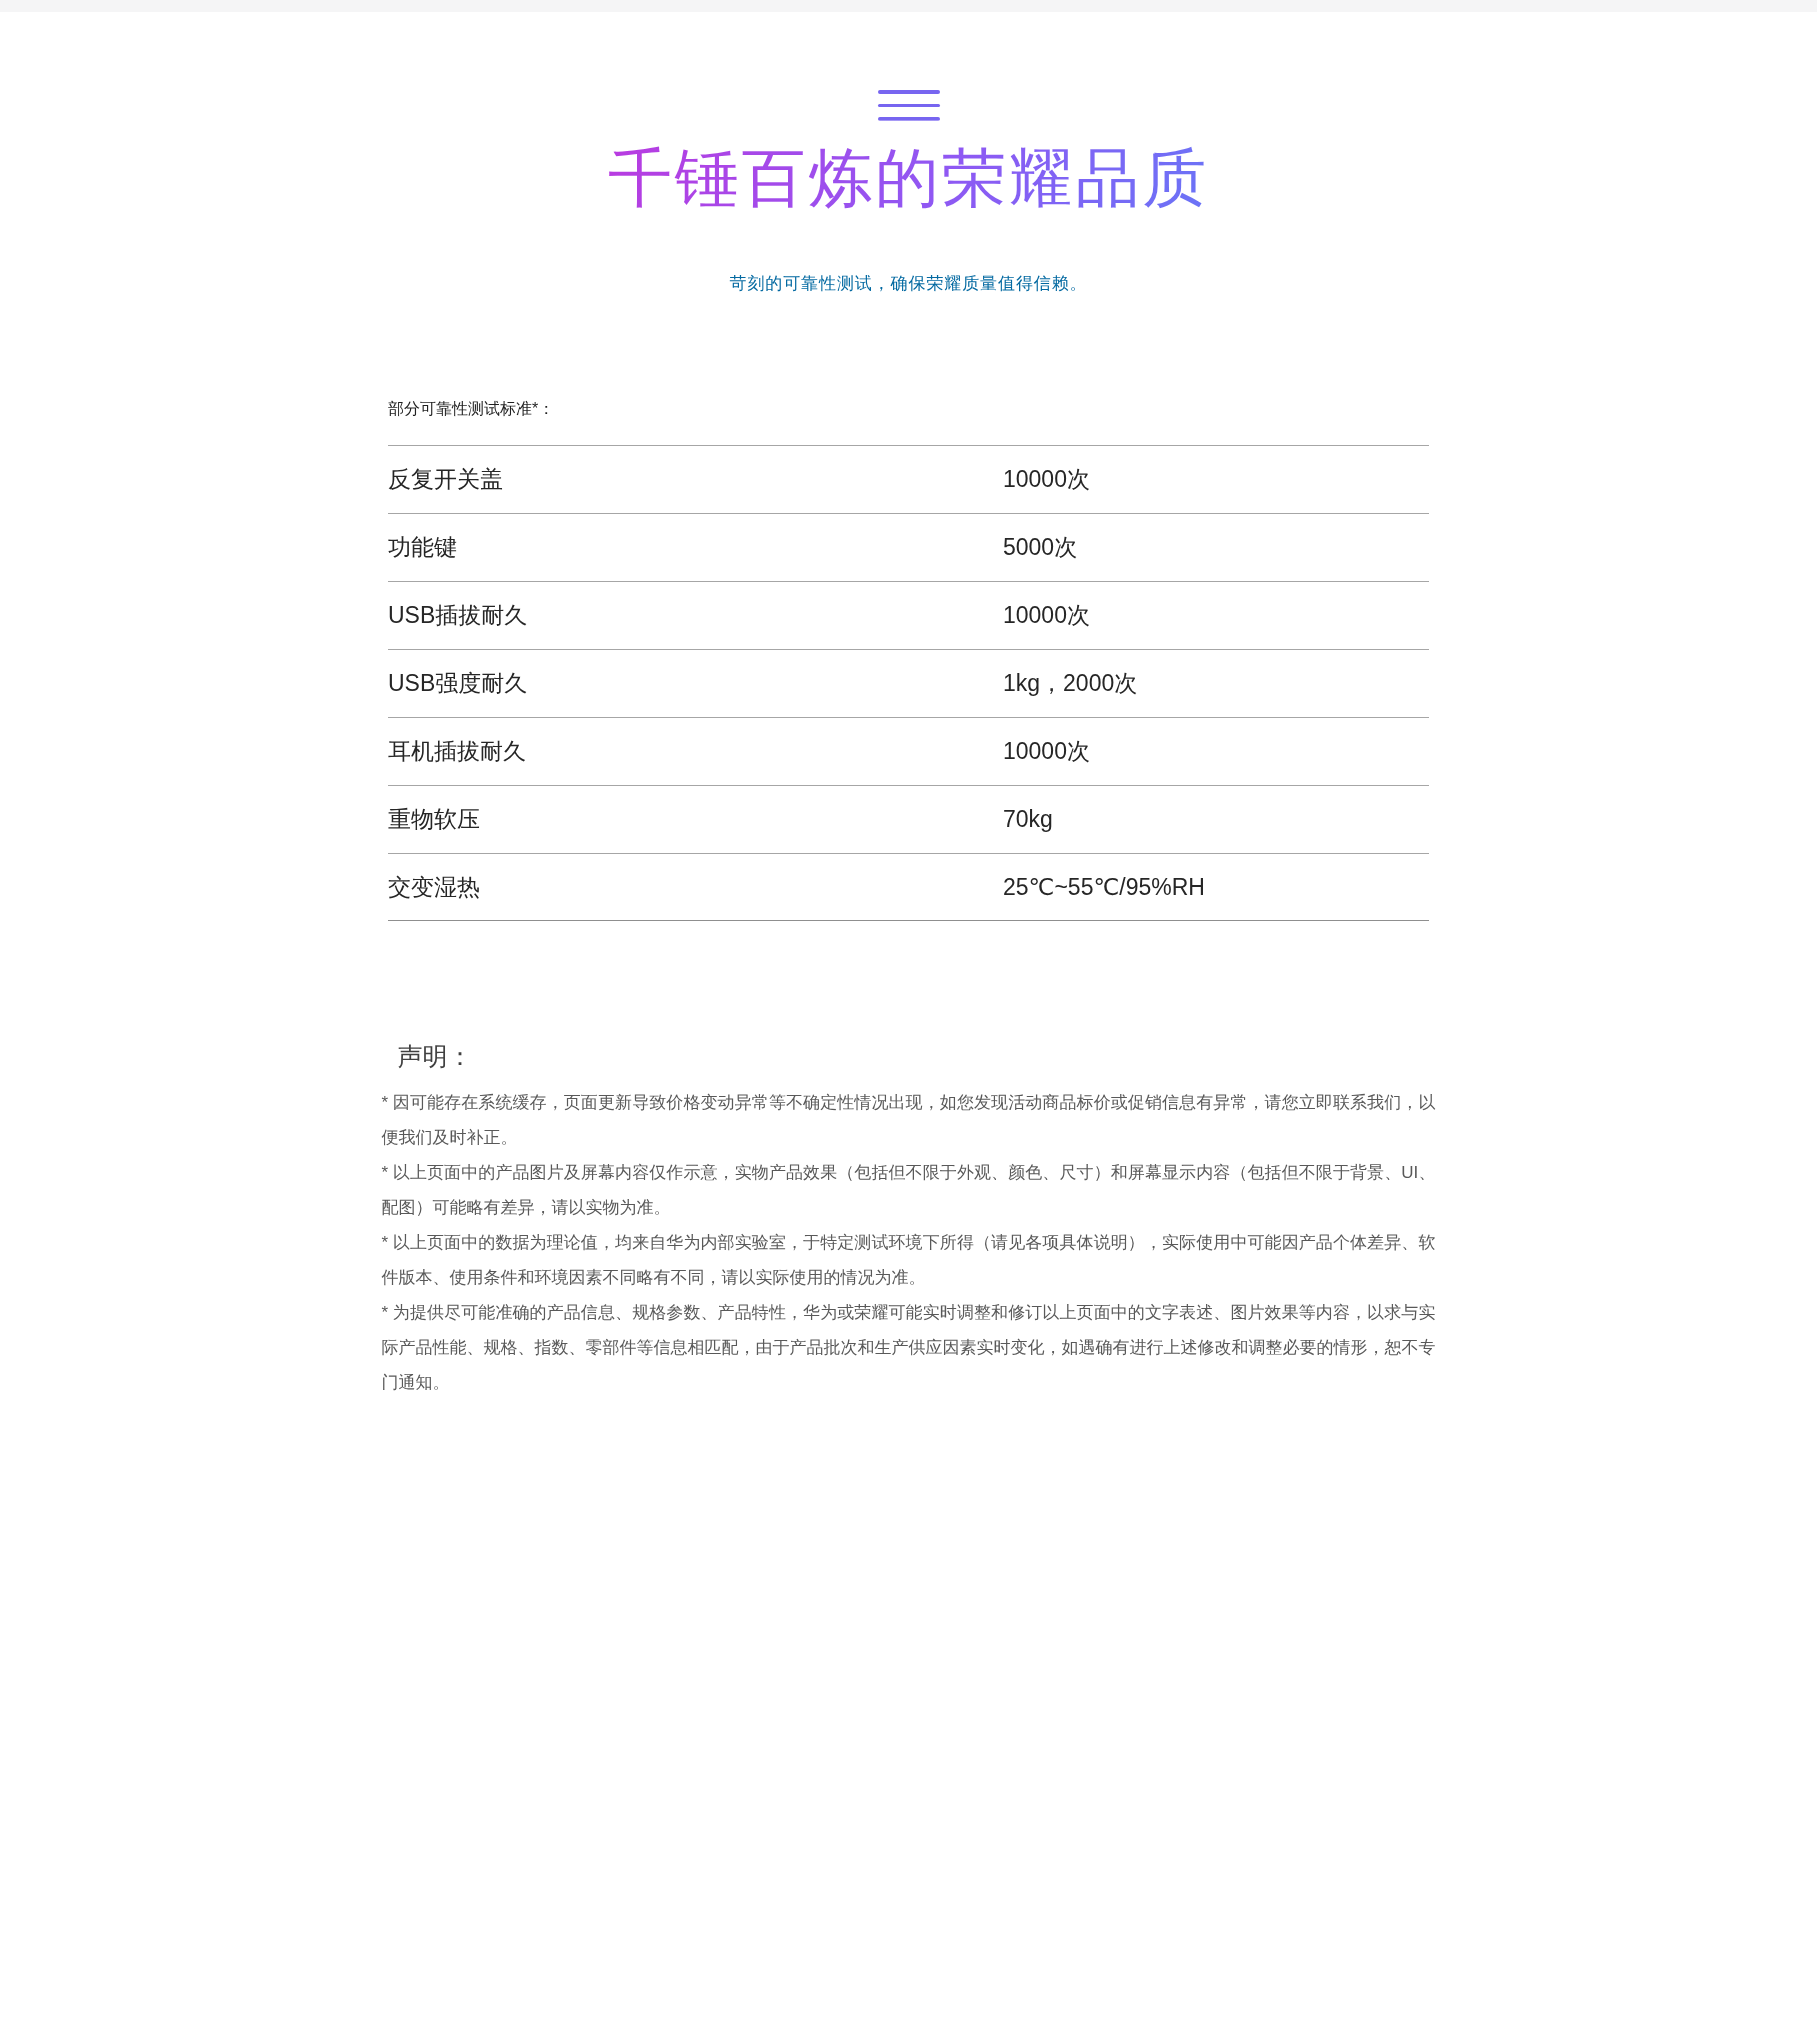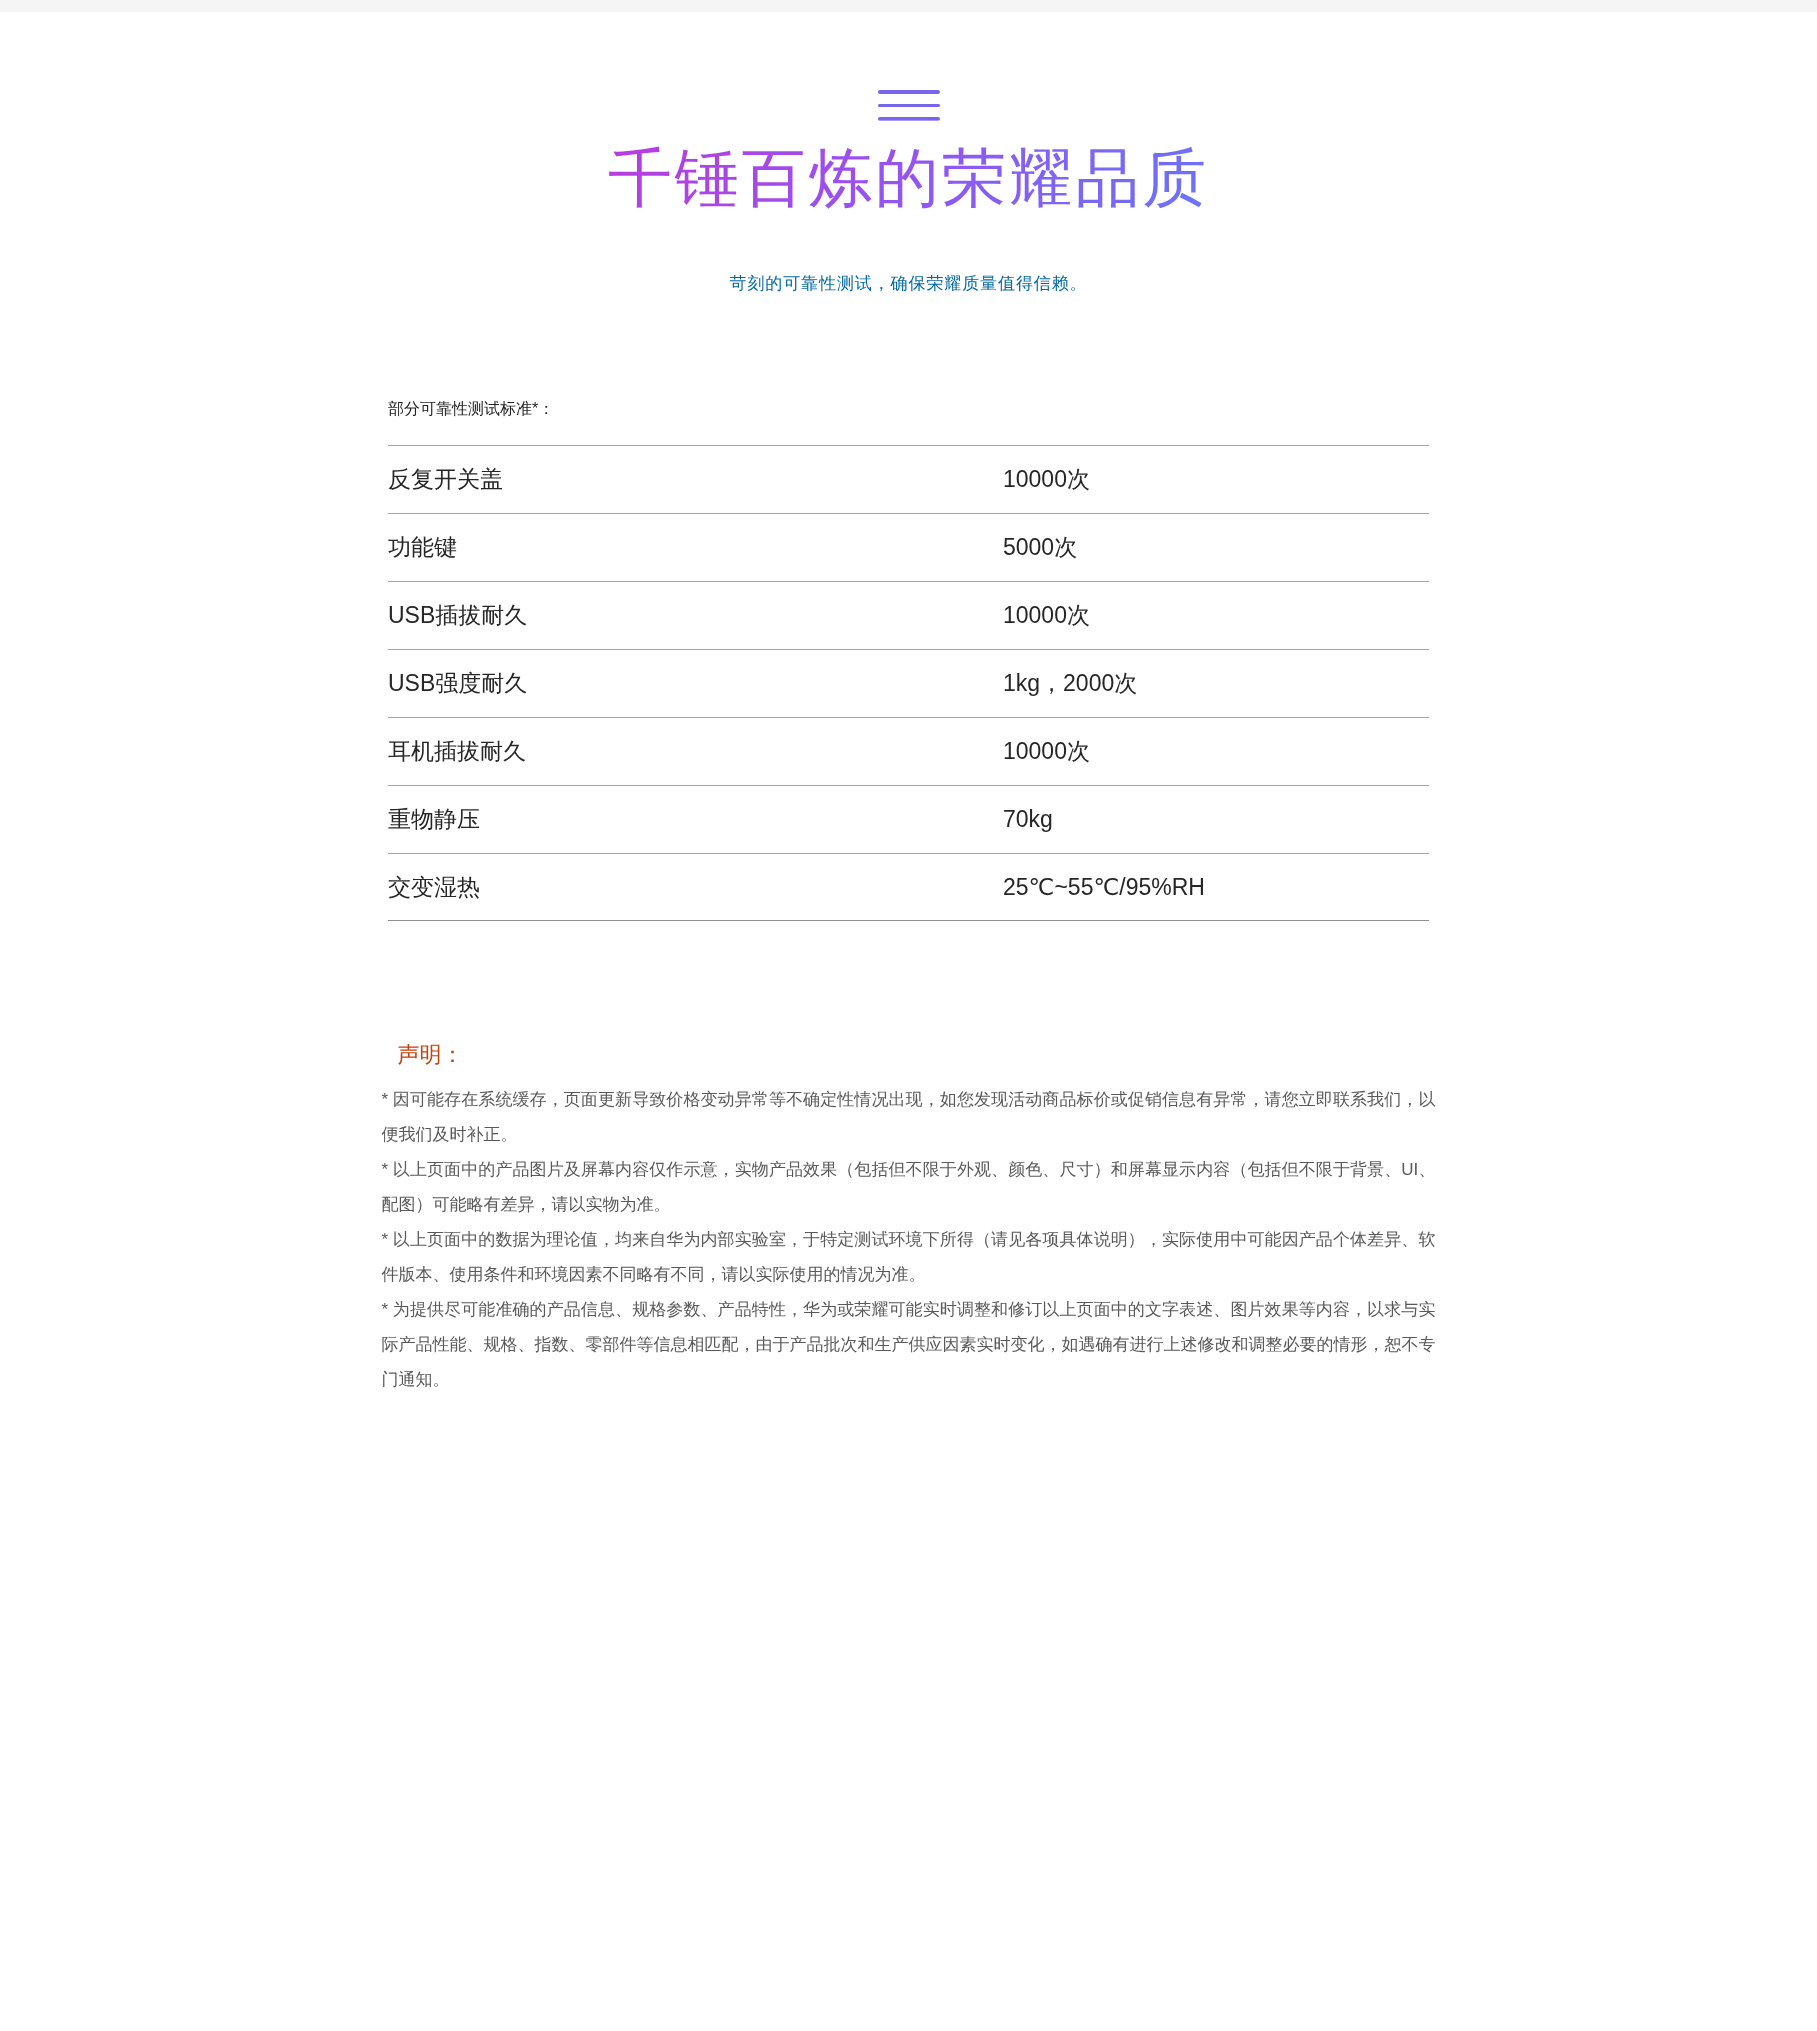--- a/index.html
+++ b/index.html
@@ -83,22 +83,22 @@
   .spec-value { flex: 1; }
 
   .disclaimer {
     width: 1054px;
     margin-left: -6.6px;
     margin-top: 119px;
     padding-bottom: 461px;
   }
   .disclaimer-heading {
     padding-left: 16px;
-    font-size: 22px;
-    color: #c2410c;
+    font-size: 25px;
+    color: #404040;
     margin-bottom: 11.4px;
   }
   .disclaimer p {
     margin: 0;
     font-size: 17px;
     line-height: 35px;
     color: #595959;
     text-align: justify;
   }
 </style>
@@ -136,21 +136,21 @@
     </div>
     <div class="spec-row">
       <div class="spec-label">USB强度耐久</div>
       <div class="spec-value">1kg，2000次</div>
     </div>
     <div class="spec-row">
       <div class="spec-label">耳机插拔耐久</div>
       <div class="spec-value">10000次</div>
     </div>
     <div class="spec-row">
-      <div class="spec-label">重物静压</div>
+      <div class="spec-label">重物软压</div>
       <div class="spec-value">70kg</div>
     </div>
     <div class="spec-row">
       <div class="spec-label">交变湿热</div>
       <div class="spec-value">25℃~55℃/95%RH</div>
     </div>
   </div>
 
   <div class="disclaimer">
     <div class="disclaimer-heading">声明：</div>

